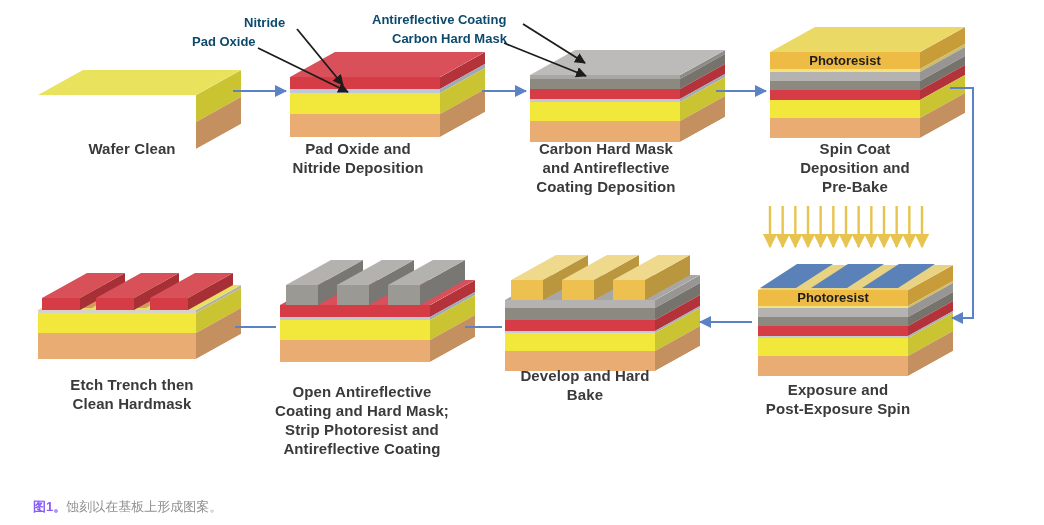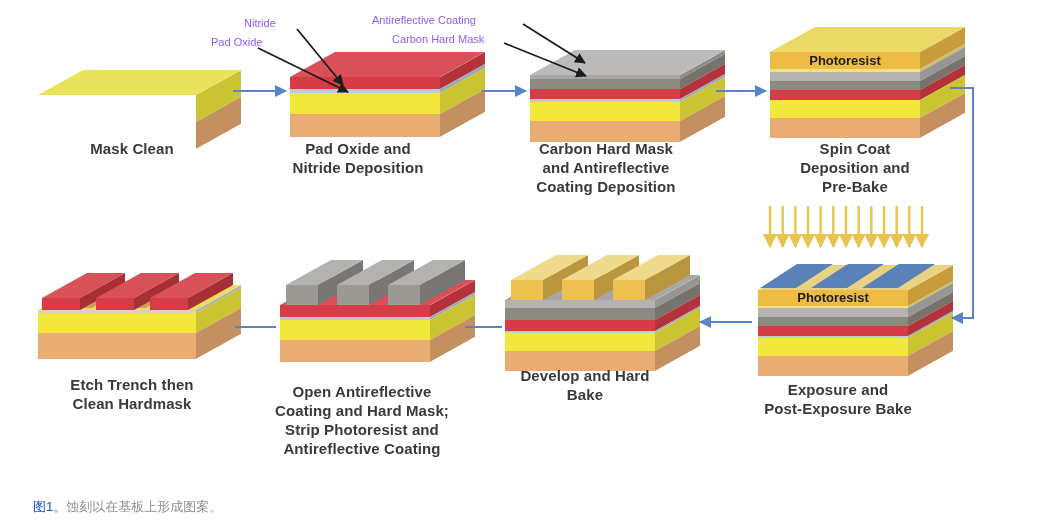--- a/index.html
+++ b/index.html
@@ -1,41 +1,41 @@
 <!DOCTYPE html>
 <html><head>
 <meta charset="utf-8">
 <style>
   html,body{margin:0;padding:0;background:#fff;}
   .stage{position:relative;width:1044px;height:525px;background:#ffffff;overflow:hidden;
          font-family:"Liberation Sans",sans-serif;}
   .caption{position:absolute;text-align:center;font-size:15px;line-height:19px;font-weight:600;
            color:#3a3a3c;white-space:pre-line;letter-spacing:.1px;}
-  .callout{position:absolute;font-size:11px;line-height:16px;font-weight:400;color:#8b5cf6;
+  .callout{position:absolute;font-size:13px;line-height:16px;font-weight:700;color:#0c4a6e;
            white-space:nowrap;}
   #overlay{position:absolute;left:0;top:0;pointer-events:none;}
   .figcap{position:absolute;left:33px;top:498px;font-size:13px;line-height:17px;}
-  .figcap .pfx{font-weight:400;color:#1d4ed8;}
+  .figcap .pfx{font-weight:700;color:#8b5cf6;}
   .figcap .txt{font-weight:400;color:#8f8f8f;}
 </style>
 </head>
 <body>
 
 <div class="stage">
   <div id="blocks">
       <div style="position: absolute; left: 38px; top: 95px; width: 0px; height: 0px;">
         <div style="position: absolute; left: 0px; top: -25px; width: 203px; height: 25px; background: rgb(233, 226, 92); clip-path: polygon(45px 0px, 100% 0px, calc(100% - 45px) 100%, 0px 100%);"></div>
         <div style="position: absolute; left: 158px; top: 0px; width: 45px; height: 54px; transform: skewY(-29deg); transform-origin: 0px 0px; filter: brightness(0.84); overflow: hidden;">
           <div style="position: static; height: 27px; background: rgb(241, 232, 59);"></div>
           <div style="position: static; height: 27px; background: rgb(233, 172, 114);"></div>
         </div>
         <div style="position: absolute; left: 0px; top: 0px; width: 158px;">
         </div>
       </div>
-      <div class="caption" style="position: absolute; left: 2px; top: 139px; width: 260px;">Mask Clean</div>
+      <div class="caption" style="position: absolute; left: 2px; top: 139px; width: 260px;">Wafer Clean</div>
       <div style="position: absolute; left: 290px; top: 77px; width: 0px; height: 0px;">
         <div style="position: absolute; left: 0px; top: -25px; width: 195px; height: 25px; background: rgb(217, 80, 90); clip-path: polygon(45px 0px, 100% 0px, calc(100% - 45px) 100%, 0px 100%);"></div>
         <div style="position: absolute; left: 150px; top: 0px; width: 45px; height: 60px; transform: skewY(-29deg); transform-origin: 0px 0px; filter: brightness(0.84); overflow: hidden;">
           <div style="position: static; height: 12px; background: rgb(214, 60, 69);"></div>
           <div style="position: static; height: 4px; background: rgb(188, 201, 218);"></div>
           <div style="position: static; height: 21px; background: rgb(241, 232, 59);"></div>
           <div style="position: static; height: 23px; background: rgb(233, 172, 114);"></div>
         </div>
         <div style="position: absolute; left: 0px; top: 0px; width: 150px;">
           <div style="position: static; height: 12px; background: rgb(214, 60, 69); text-align: center; font-size: 13px; font-weight: 600; color: rgb(29, 29, 29); line-height: 12px;"></div>
@@ -112,21 +112,21 @@
           <div style="position: static; height: 10px; background: rgb(214, 60, 69); text-align: center; font-size: 13px; font-weight: 600; color: rgb(29, 29, 29); line-height: 10px;"></div>
           <div style="position: static; height: 2px; background: rgb(195, 205, 217); text-align: center; font-size: 13px; font-weight: 600; color: rgb(29, 29, 29); line-height: 2px;"></div>
           <div style="position: static; height: 18px; background: rgb(241, 232, 59); text-align: center; font-size: 13px; font-weight: 600; color: rgb(29, 29, 29); line-height: 18px;"></div>
           <div style="position: static; height: 20px; background: rgb(233, 172, 114); text-align: center; font-size: 13px; font-weight: 600; color: rgb(29, 29, 29); line-height: 20px;"></div>
         </div>
         <div style="position: absolute; left: 2px; top: -26px; width: 73px; height: 24px; background: rgb(91, 130, 184); clip-path: polygon(37px 0px, 100% 0px, calc(100% - 37px) 100%, 0px 100%);"></div>
         <div style="position: absolute; left: 53px; top: -26px; width: 73px; height: 24px; background: rgb(91, 130, 184); clip-path: polygon(37px 0px, 100% 0px, calc(100% - 37px) 100%, 0px 100%);"></div>
         <div style="position: absolute; left: 104px; top: -26px; width: 73px; height: 24px; background: rgb(91, 130, 184); clip-path: polygon(37px 0px, 100% 0px, calc(100% - 37px) 100%, 0px 100%);"></div>
       </div>
       <div class="caption" style="position: absolute; left: 708px; top: 380px; width: 260px;">Exposure and
-Post-Exposure Bake</div>
+Post-Exposure Spin</div>
       <div style="position: absolute; left: 505px; top: 300px; width: 0px; height: 0px;">
         <div style="position: absolute; left: 0px; top: -25px; width: 195px; height: 25px; background: rgb(169, 167, 165); clip-path: polygon(45px 0px, 100% 0px, calc(100% - 45px) 100%, 0px 100%);"></div>
         <div style="position: absolute; left: 150px; top: 0px; width: 45px; height: 71px; transform: skewY(-29deg); transform-origin: 0px 0px; filter: brightness(0.84); overflow: hidden;">
           <div style="position: static; height: 8px; background: rgb(181, 179, 177);"></div>
           <div style="position: static; height: 12px; background: rgb(139, 137, 128);"></div>
           <div style="position: static; height: 11px; background: rgb(214, 60, 69);"></div>
           <div style="position: static; height: 2px; background: rgb(195, 205, 217);"></div>
           <div style="position: static; height: 18px; background: rgb(241, 232, 59);"></div>
           <div style="position: static; height: 20px; background: rgb(233, 172, 114);"></div>
         </div>
@@ -198,21 +198,21 @@
         <div style="position: absolute; left: 96px; top: -12px; width: 45px; height: 12px; background: rgb(214, 60, 69); transform: skewY(-29deg); transform-origin: 0px 0px; filter: brightness(0.78);"></div>
         <div style="position: absolute; left: 58px; top: -37px; width: 83px; height: 25px; background: rgb(216, 80, 88); clip-path: polygon(45px 0px, 100% 0px, calc(100% - 45px) 100%, 0px 100%);"></div>
         <div style="position: absolute; left: 58px; top: -12px; width: 38px; height: 12px; background: rgb(214, 60, 69);"></div>
         <div style="position: absolute; left: 150px; top: -12px; width: 45px; height: 12px; background: rgb(214, 60, 69); transform: skewY(-29deg); transform-origin: 0px 0px; filter: brightness(0.78);"></div>
         <div style="position: absolute; left: 112px; top: -37px; width: 83px; height: 25px; background: rgb(216, 80, 88); clip-path: polygon(45px 0px, 100% 0px, calc(100% - 45px) 100%, 0px 100%);"></div>
         <div style="position: absolute; left: 112px; top: -12px; width: 38px; height: 12px; background: rgb(214, 60, 69);"></div>
       </div>
       <div class="caption" style="position: absolute; left: 2px; top: 375px; width: 260px;">Etch Trench then
 Clean Hardmask</div>
       <div class="callout" style="position: absolute; left: 244px; top: 15px;">Nitride</div>
-      <div class="callout" style="position: absolute; left: 188px; top: 34px; padding-left: 23px;">Pad Oxide</div>
+      <div class="callout" style="position: absolute; left: 169px; top: 34px; padding-left: 23px;">Pad Oxide</div>
       <div class="callout" style="position: absolute; left: 372px; top: 12px;">Antireflective Coating</div>
       <div class="callout" style="position: absolute; left: 392px; top: 31px;">Carbon Hard Mask</div>
     </div>
   <svg id="overlay" width="1044" height="525">
       <defs>
         <marker id="mblue" markerWidth="7" markerHeight="7" refX="5.5" refY="3" orient="auto">
           <path d="M0,0 L6,3 L0,6 Z" fill="#5b82c4"></path>
         </marker>
         <marker id="mdark" markerWidth="7" markerHeight="7" refX="5.5" refY="3" orient="auto">
           <path d="M0,0 L6,3 L0,6 Z" fill="#1c1c1c"></path>

